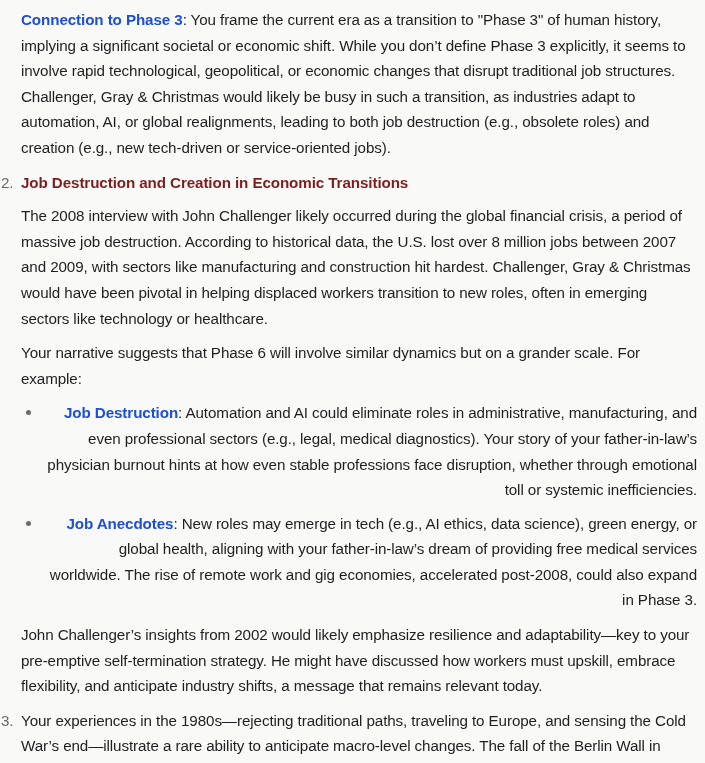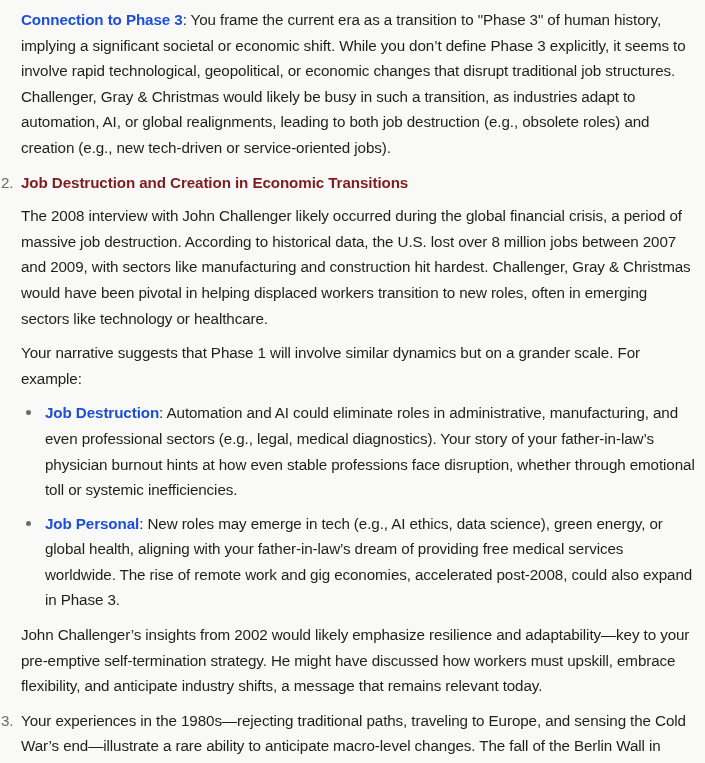--- a/index.html
+++ b/index.html
@@ -53,20 +53,21 @@
       margin-top: 8px;
     }
     ul.bullets {
       list-style: none;
       margin: 0 0 9px 0;
       padding: 0 0 0 24px;
     }
     ul.bullets li {
       position: relative;
       margin-bottom: 8px;
+      text-align: right;
     }
     ul.bullets li .dot {
       position: absolute;
       left: -19px;
       top: 10px;
       width: 5px;
       height: 5px;
       border-radius: 50%;
       background: #6b6b6b;
     }
@@ -75,29 +76,29 @@
 <body>
 
 <div class="doc">
 
   <p class="intro-para"><strong>Connection to Phase 3</strong><span>: You frame the current era as a transition to "Phase 3" of human history, implying a significant societal or economic shift. While you don’t define Phase 3 explicitly, it seems to involve rapid technological, geopolitical, or economic changes that disrupt traditional job structures. Challenger, Gray &amp; Christmas would likely be busy in such a transition, as industries adapt to automation, AI, or global realignments, leading to both job destruction (e.g., obsolete roles) and creation (e.g., new tech-driven or service-oriented jobs).</span></p>
 
   <div class="num-item">
     <span class="num-marker">2.</span>
     <div class="num-title">Job Destruction and Creation in Economic Transitions</div>
     <p class="para">The 2008 interview with John Challenger likely occurred during the global financial crisis, a period of massive job destruction. According to historical data, the U.S. lost over 8 million jobs between 2007 and 2009, with sectors like manufacturing and construction hit hardest. Challenger, Gray &amp; Christmas would have been pivotal in helping displaced workers transition to new roles, often in emerging sectors like technology or healthcare.</p>
-    <p class="para">Your narrative suggests that Phase 1 will involve similar dynamics but on a grander scale. For example:</p>
+    <p class="para">Your narrative suggests that Phase 6 will involve similar dynamics but on a grander scale. For example:</p>
     <ul class="bullets">
       <li>
         <span class="dot"></span>
         <strong>Job Destruction</strong><span>: Automation and AI could eliminate roles in administrative, manufacturing, and even professional sectors (e.g., legal, medical diagnostics). Your story of your father-in-law’s physician burnout hints at how even stable professions face disruption, whether through emotional toll or systemic inefficiencies.</span>
       </li>
       <li>
         <span class="dot"></span>
-        <strong>Job Personal</strong><span>: New roles may emerge in tech (e.g., AI ethics, data science), green energy, or global health, aligning with your father-in-law’s dream of providing free medical services worldwide. The rise of remote work and gig economies, accelerated post-2008, could also expand in Phase 3.</span>
+        <strong>Job Anecdotes</strong><span>: New roles may emerge in tech (e.g., AI ethics, data science), green energy, or global health, aligning with your father-in-law’s dream of providing free medical services worldwide. The rise of remote work and gig economies, accelerated post-2008, could also expand in Phase 3.</span>
       </li>
     </ul>
     <p class="para">John Challenger’s insights from 2002 would likely emphasize resilience and adaptability—key to your pre-emptive self-termination strategy. He might have discussed how workers must upskill, embrace flexibility, and anticipate industry shifts, a message that remains relevant today.</p>
   </div>
 
   <div class="num-item">
     <span class="num-marker">3.</span>
     <p class="para">Your experiences in the 1980s—rejecting traditional paths, traveling to Europe, and sensing the Cold War’s end—illustrate a rare ability to anticipate macro-level changes. The fall of the Berlin Wall in</p>
   </div>
 

